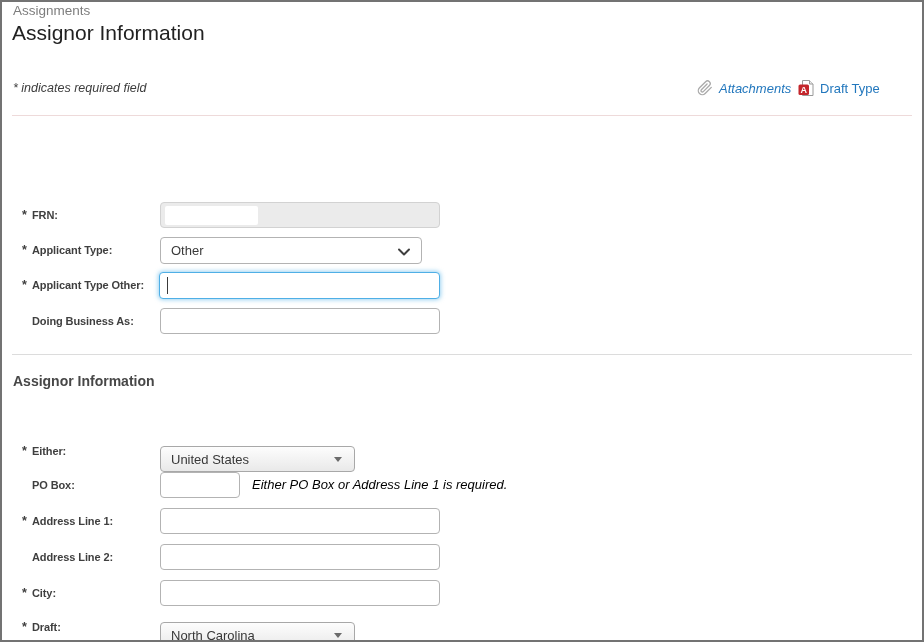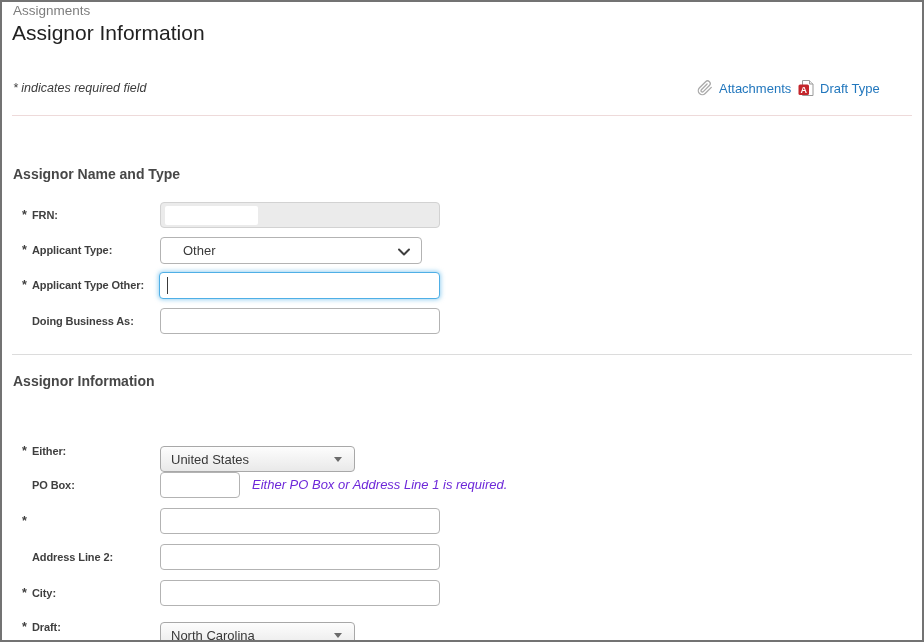--- a/index.html
+++ b/index.html
@@ -27,21 +27,21 @@
     position: absolute; left: 11px; top: 79px;
     font-size: 12.5px; font-style: italic; color: #3c3c3c;
   }
   .toolbar-link {
     position: absolute; top: 78px;
     display: flex; align-items: center; gap: 6px;
     font-size: 13px; color: #2277bd;
     text-decoration: none; cursor: pointer;
   }
   .toolbar-link span.link-text { border-bottom: 0; }
-  .attachments { left: 695px; }
+  .attachments { left: 695px; font-style: italic; }
   .draftcopy  { left: 796px; }
   .icon16 { width: 16px; height: 16px; display: block; }
   .divider {
     position: absolute; left: 10px; right: 10px; height: 1px;
   }
   .divider-1 { top: 113px; background: #eedada; }
   .divider-2 { top: 352px; background: #dcdcdc; }
   .section-heading {
     position: absolute; left: 11px;
     font-size: 14px; font-weight: 700; color: #474747;
@@ -83,21 +83,21 @@
     background: #ebebeb; border: 1px solid #d2d2d2; border-radius: 4px;
   }
   .redaction {
     position: absolute; left: 4px; top: 3px;
     width: 93px; height: 19px; background: #fff; border-radius: 2px;
   }
   .select {
     position: absolute; left: 158px; top: 0;
     width: 262px; height: 27px;
     background: #fff; border: 1px solid #b3b3b3; border-radius: 4px;
-    display: flex; align-items: center; padding-left: 22px;
+    display: flex; align-items: center; padding-left: 10px;
     font-size: 13px; color: #3a3a3a; cursor: pointer;
   }
   .select .chev { position: absolute; right: 10px; top: 7px; }
   .ddl {
     position: absolute; left: 158px; top: 8px;
     width: 195px; height: 26px;
     background: linear-gradient(#fdfdfd, #e9e9e9);
     border: 1px solid #a8a8a8; border-radius: 4px;
     display: flex; align-items: center; padding-left: 10px;
     font-size: 13px; color: #383838; cursor: pointer;
@@ -105,21 +105,21 @@
   .ddl .tri {
     position: absolute; right: 12px; top: 10px;
     width: 0; height: 0;
     border-left: 4px solid transparent;
     border-right: 4px solid transparent;
     border-top: 5px solid #6b6b6b;
   }
   .po-input { width: 80px !important; }
   .helper {
     position: absolute; left: 250px; top: 0;
-    line-height: 26px; font-size: 13px; font-style: italic; color: #6d28d9;
+    line-height: 26px; font-size: 13px; font-style: italic; color: #000000;
     white-space: nowrap;
   }
 </style>
 </head>
 <body>
 
 <div class="frame">
 
   <div class="breadcrumb">Assignments</div>
   <h1 class="title">Assignor Information</h1>
@@ -137,21 +137,20 @@
       <path d="M4.5 0.5h7l3.5 3.5v11.5h-10.5z" fill="#ffffff" stroke="#9a9a9a" stroke-width="1"></path>
       <path d="M11.5 0.5v3.5h3.5" fill="#ececec" stroke="#9a9a9a" stroke-width="1"></path>
       <rect x="0.5" y="4.5" width="10.5" height="10.5" rx="1.6" fill="#c4262c"></rect>
       <text x="5.8" y="12.6" font-size="9" font-family="Liberation Sans, sans-serif" font-weight="bold" fill="#ffffff" text-anchor="middle">A</text>
     </svg>
     <span class="link-text">Draft Type</span>
   </a>
 
   <div class="divider divider-1"></div>
 
-  <h2 class="section-heading" style="top:164px">Assignor Name and Type</h2>
 
   <div class="row" style="top:200px">
     <span class="asterisk">*</span>
     <span class="flabel">FRN:</span>
     <div class="frn-field">
       <div class="redaction"></div>
     </div>
   </div>
 
   <div class="row" style="top:235px">
@@ -194,20 +193,21 @@
   </div>
 
   <div class="row" style="top:470px">
     <span class="flabel">PO Box:</span>
     <input type="text" class="text-input po-input" style="">
     <span class="helper">Either PO Box or Address Line 1 is required.</span>
   </div>
 
   <div class="row" style="top:506px">
     <span class="asterisk">*</span>
+    <span class="flabel">Address Line 1:</span>
     <input type="text" class="text-input" style="">
   </div>
 
   <div class="row" style="top:542px">
     <span class="flabel">Address Line 2:</span>
     <input type="text" class="text-input" style="">
   </div>
 
   <div class="row" style="top:578px">
     <span class="asterisk">*</span>

